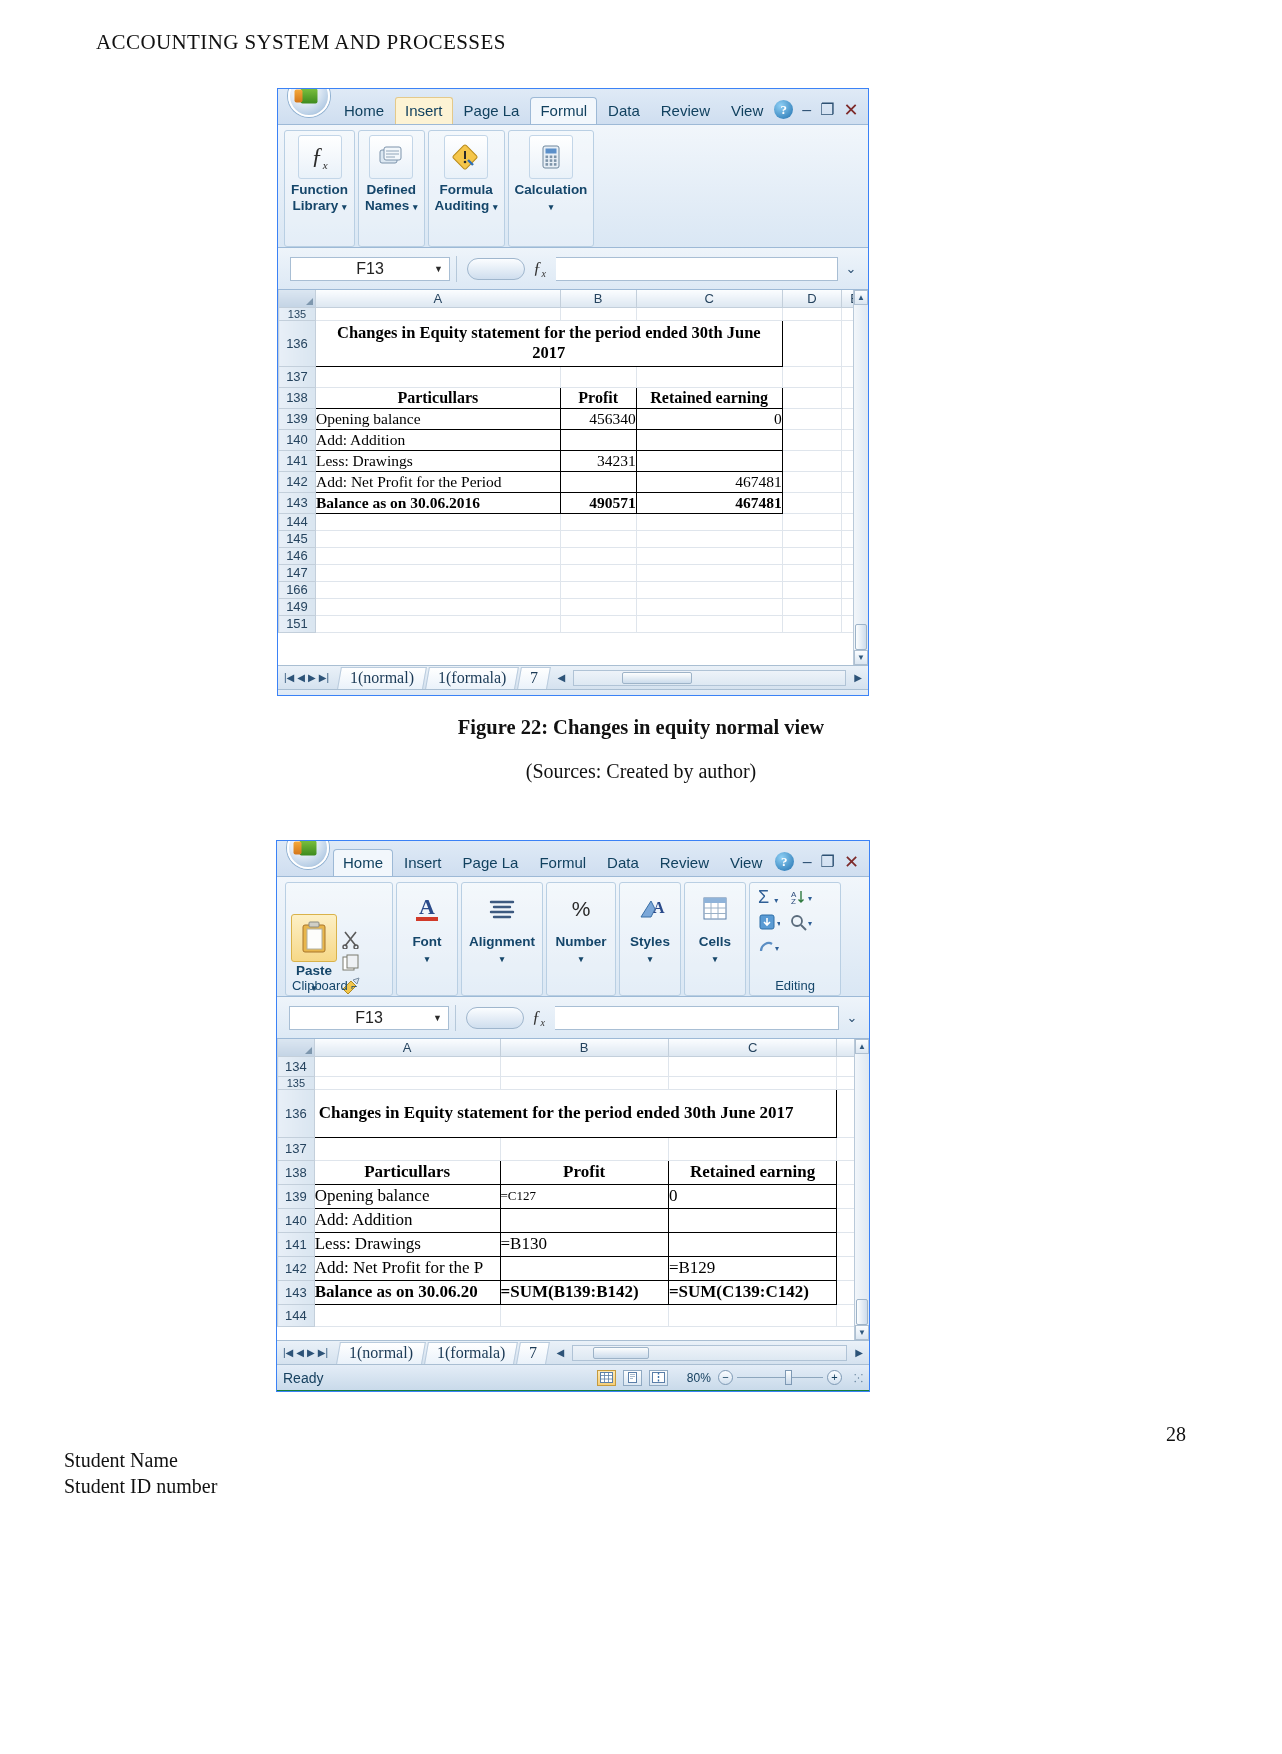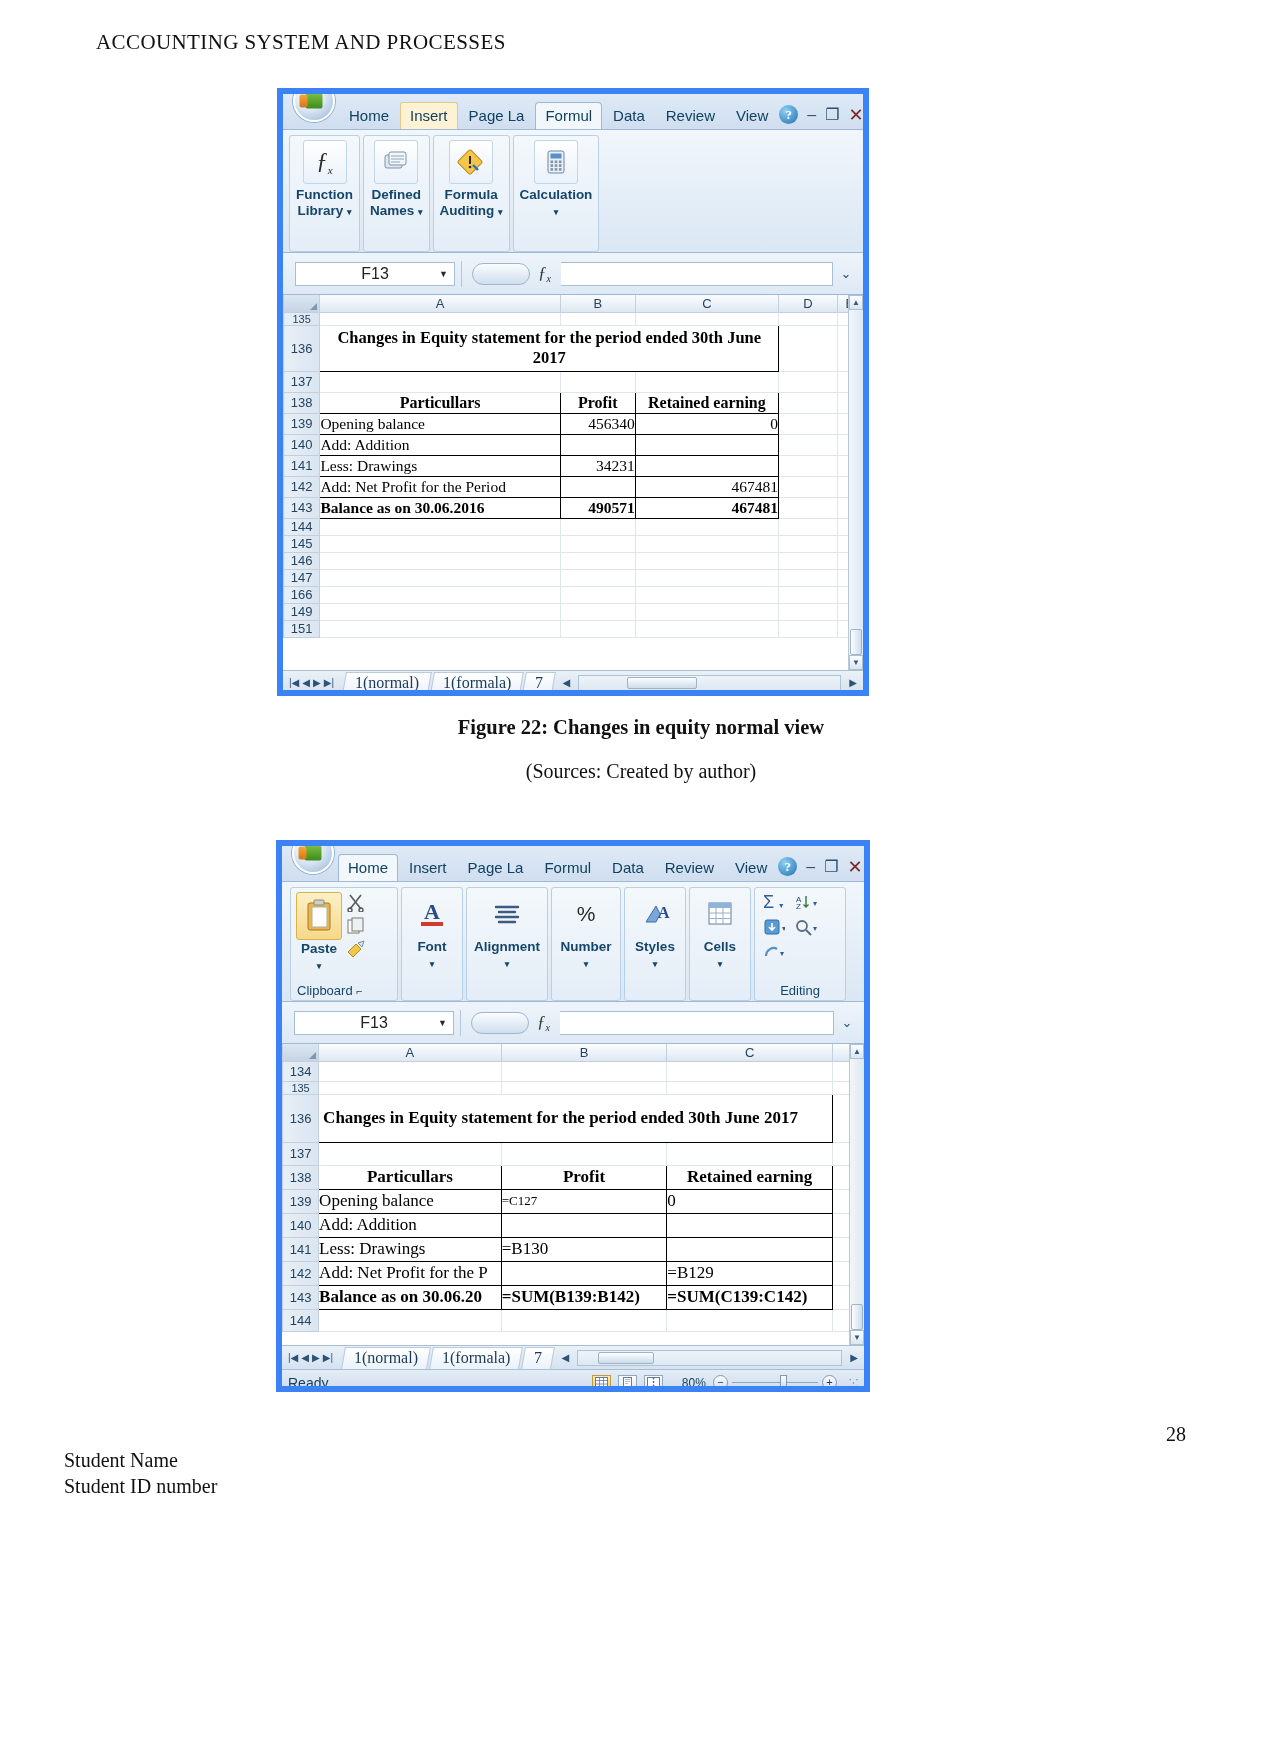--- a/index.html
+++ b/index.html
@@ -33,22 +33,22 @@
     font-size:20.5px; font-weight:bold; color:#111;
   }
   .fig-source {
     position:absolute; width:100%; text-align:center;
     font-size:20px; color:#111;
   }
 
   
   .xl {
     position:absolute;
-    border:6px solid #3b82f6;
-    background:#6d28d9;
+    border:1px solid #3b82f6;
+    background:#15803d;
     font-family:"Liberation Sans", sans-serif;
     overflow:hidden;
   }
   .xl-topband {
     background:linear-gradient(#dfeaf6,#cfdef0);
     position:relative;
     border-bottom:1px solid #9db9d6;
   }
   .office-orb {
     position:absolute; left:10px; top:-14px;
@@ -643,21 +643,21 @@
         <div class="help-btn">?</div>
         <div class="ctrl">–</div>
         <div class="ctrl">❐</div>
         <div class="ctrl close">✕</div>
       </div>
     </div>
   </div>
 
   <div class="ribbon" style="height:120px; padding-left:8px;">
 
-    <div class="rgroup boxed" style="min-width:108px; align-items:flex-start; flex-direction:row; padding:4px 5px 0 5px;">
+    <div class="rgroup boxed" style="min-width:108px; align-items:flex-end; flex-direction:row; padding:4px 5px 0 5px;">
       <div style="display:flex;flex-direction:column;align-items:center;">
         <div style="width:46px;height:48px;border:1px solid #d9b24a;border-radius:3px;background:linear-gradient(#fdf0c6,#f6d888);display:flex;align-items:center;justify-content:center;">
           <svg width="30" height="34" viewBox="0 0 30 34">
               <rect x="4" y="4" width="22" height="27" rx="2" fill="#e8b64c" stroke="#a9762a"></rect>
               <rect x="8" y="8" width="15" height="20" fill="#fdfdfb" stroke="#b0b0a0"></rect>
               <rect x="10" y="1" width="10" height="5" rx="1" fill="#cfcfc6" stroke="#8b8b80"></rect>
             </svg>
         </div>
         <div class="rlabel" style="margin-top:1px;">
           <span>Paste</span><br>

